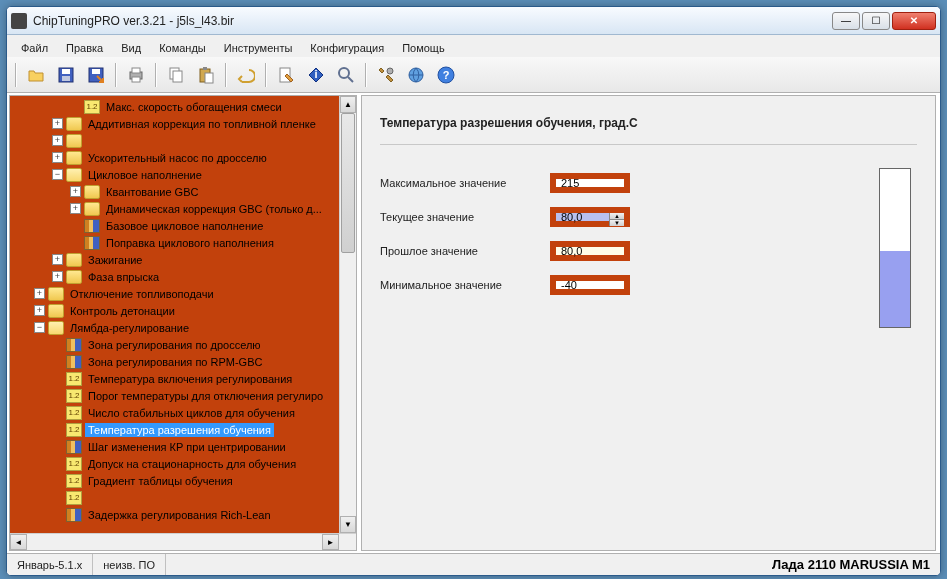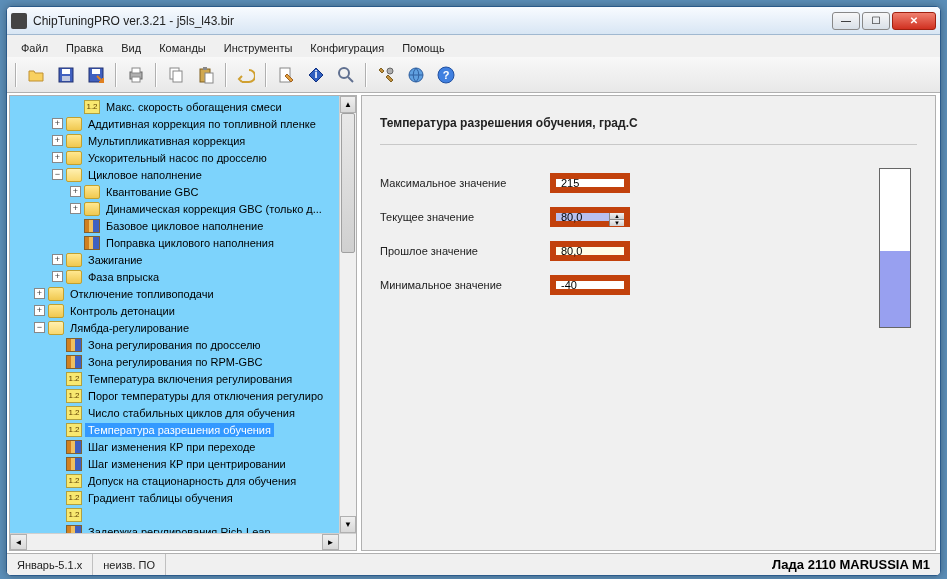--- a/index.html
+++ b/index.html
@@ -11,21 +11,21 @@
 .winbtns { display: flex; gap: 2px; }
 .winbtn { width: 28px; height: 18px; border: 1px solid #888; border-radius: 3px; display: flex; align-items: center; justify-content: center; font-size: 10px; cursor: pointer; }
 .winbtn.min, .winbtn.max { background: linear-gradient(#f8f8f8,#d8e0e8); }
 .winbtn.close { background: linear-gradient(#f08070,#d03020); color: #fff; width: 44px; border-color: #a02010; font-weight: bold; }
 .menubar { background: #f0f0f0; height: 22px; display: flex; align-items: flex-end; padding: 0 6px; gap: 2px; }
 .menuitem { padding: 3px 8px; cursor: pointer; color: #222; }
 .toolbar { background: linear-gradient(#f8f8f8,#e8e8e8); height: 36px; display: flex; align-items: center; padding: 0 6px; gap: 4px; border-bottom: 1px solid #b0b0b0; }
 .tbtn { width: 26px; height: 26px; display: flex; align-items: center; justify-content: center; cursor: pointer; border-radius: 3px; }
 .tsep { width: 2px; height: 24px; border-left: 1px solid #b0b0b0; border-right: 1px solid #fff; margin: 0 2px; }
 .content { display: flex; height: 460px; background: #fff; }
-.tree { width: 348px; border: 1px solid #b0b0b0; margin: 2px; overflow: auto; background: #7dd3fc; position: relative; }
+.tree { width: 348px; border: 1px solid #b0b0b0; margin: 2px; overflow: auto; background: #c2410c; position: relative; }
 .tree-inner { padding: 2px 0; }
 .node { display: flex; align-items: center; height: 17px; white-space: nowrap; cursor: pointer; }
 .node.selected .lbl { background: #3399ff; color: #fff; }
 .exp { width: 11px; height: 11px; border: 1px solid #888; background: #fff; display: flex; align-items: center; justify-content: center; font-size: 9px; line-height: 1; margin-right: 3px; cursor: pointer; color: #444; }
 .exp.empty { border: none; background: transparent; }
 .ic { width: 16px; height: 14px; margin-right: 3px; display: inline-block; }
 .ic.folder { background: linear-gradient(#ffe890,#f0c850); border: 1px solid #c0a030; border-radius: 2px; }
 .ic.folder-open { background: linear-gradient(#fff0b0,#f8d870); border: 1px solid #c0a030; border-radius: 2px; }
 .ic.i12 { background: #f8e870; border: 1px solid #b0a040; font-size: 8px; text-align: center; line-height: 12px; color: #604000; }
 .ic.ichart { background: linear-gradient(90deg,#d08020 30%,#f0c060 30%,#f0c060 60%,#4060c0 60%); border: 1px solid #806030; }
@@ -206,21 +206,20 @@
             <span class="lbl">Макс. скорость обогащения смеси</span>
           </div>
           <div class="node" style="padding-left: 42px;">
             <span class="exp">+</span>
             <span class="ic folder"></span>
             <span class="lbl">Аддитивная коррекция по топливной пленке</span>
           </div>
           <div class="node" style="padding-left: 42px;">
             <span class="exp">+</span>
             <span class="ic folder"></span>
-            <span class="lbl">Мультипликативная коррекция</span>
           </div>
           <div class="node" style="padding-left: 42px;">
             <span class="exp">+</span>
             <span class="ic folder"></span>
             <span class="lbl">Ускорительный насос по дросселю</span>
           </div>
           <div class="node" style="padding-left: 42px;">
             <span class="exp">−</span>
             <span class="ic folder-open"></span>
             <span class="lbl">Цикловое наполнение</span>
@@ -292,25 +291,20 @@
           </div>
           <div class="node" style="padding-left: 42px;">
             <span class="exp empty"></span>
             <span class="ic i12">1.2</span>
             <span class="lbl">Число стабильных циклов для обучения</span>
           </div>
           <div class="node selected" style="padding-left: 42px;">
             <span class="exp empty"></span>
             <span class="ic i12">1.2</span>
             <span class="lbl">Температура разрешения обучения</span>
-          </div>
-          <div class="node" style="padding-left: 42px;">
-            <span class="exp empty"></span>
-            <span class="ic ichart"></span>
-            <span class="lbl">Шаг изменения КР при переходе</span>
           </div>
           <div class="node" style="padding-left: 42px;">
             <span class="exp empty"></span>
             <span class="ic ichart"></span>
             <span class="lbl">Шаг изменения КР при центрировании</span>
           </div>
           <div class="node" style="padding-left: 42px;">
             <span class="exp empty"></span>
             <span class="ic i12">1.2</span>
             <span class="lbl">Допуск на стационарность для обучения</span>

